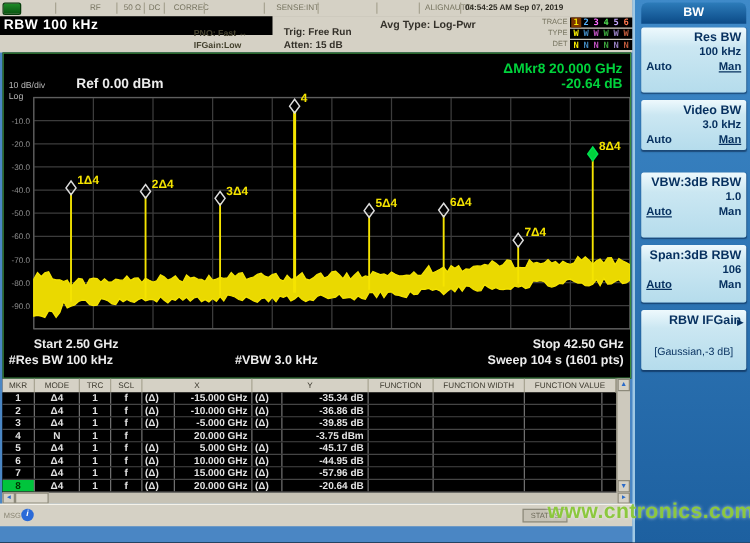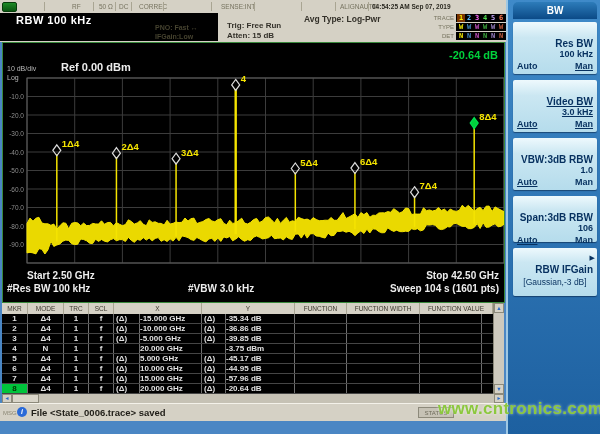--- a/index.html
+++ b/index.html
@@ -7,22 +7,22 @@
        font-family:"Liberation Sans",sans-serif;cursor:default;-webkit-user-select:none;}
   
   .topbar{position:absolute;left:0;top:0;width:506px;height:13px;background:#d5d1c5;border-bottom:1px solid #b3af9f;}
   .led{position:absolute;left:2px;top:2px;width:13px;height:8px;background:linear-gradient(#1d8a26,#0a5511);
        border:1px solid #063c0a;border-radius:2px;}
   .seg{position:absolute;top:3px;font-size:6.5px;color:#76735f;white-space:nowrap;}
   .sep{position:absolute;top:2px;width:1px;height:9px;background:#a9a593;}
   .clock{position:absolute;top:3px;left:372px;font-size:6.5px;color:#2c2a22;font-weight:bold;white-space:nowrap;}
   
   .measbar{position:absolute;left:0;top:13px;width:506px;height:29px;background:#d5d1c5;}
-  .rbwbox{position:absolute;left:0;top:0;width:218px;height:28px;background:#000;color:#fff;
-          font-weight:bold;font-size:11px;line-height:15px;padding-left:16px;box-sizing:border-box;letter-spacing:.5px;}
+  .rbwbox{position:absolute;left:0;top:0;width:218px;height:15px;background:#000;color:#fff;
+          font-weight:bold;font-size:11px;line-height:15px;padding-left:3px;box-sizing:border-box;letter-spacing:.5px;}
   .pno{position:absolute;left:155px;top:11px;font-size:7px;font-weight:bold;color:#45422f;line-height:8.5px;white-space:nowrap;}
   .trig{position:absolute;left:227px;top:8px;font-size:8px;font-weight:bold;color:#34312a;line-height:10px;white-space:nowrap;}
   .avg{position:absolute;left:304px;top:1px;font-size:8.5px;font-weight:bold;color:#34312a;white-space:nowrap;}
   .traceblock{position:absolute;left:427px;top:0;}
   .tb-row{display:flex;align-items:center;height:9px;}
   .tb-lab{width:27px;text-align:right;font-size:6px;color:#76735f;margin-right:2px;}
   .tb-box{background:#000;display:flex;padding:0 1px;height:8px;align-items:center;}
   .tb-box span{width:8px;text-align:center;font-family:"DejaVu Sans Mono",monospace;font-size:7px;font-weight:bold;line-height:8px;}
   .tb-active{background:#7a3400;}
   
@@ -40,21 +40,21 @@
   .d-br1{right:5px;top:227px;font-size:10px;font-weight:bold;text-align:right;}
   .d-br2{right:5px;top:240px;font-size:10px;font-weight:bold;text-align:right;}
   
   .tablewrap{position:absolute;left:2px;top:303px;width:502px;height:91px;background:#000;}
   .thead{display:grid;grid-template-columns:26px 36px 25px 25px 88px 93px 52px 73px 73px;height:11px;background:#d5d1c5;}
   .thead div{font-size:6.5px;line-height:11px;text-align:center;color:#3c392e;border-right:1px solid #a9a593;overflow:hidden;}
   .trow{display:grid;grid-template-columns:26px 36px 25px 25px 26px 62px 24px 69px 52px 73px 62px;
         height:9px;border-bottom:1px solid #454545;background:#000;}
   .trow div{font-size:8px;font-weight:bold;line-height:9px;color:#e2e2e2;border-right:1px solid #6f6f6f;
             white-space:nowrap;overflow:hidden;}
-  .c-c{text-align:center;} .c-r{padding-right:14px;} .c-l{padding-left:2px;}
+  .c-c{text-align:center;} .c-r{text-align:right;padding-right:3px;} .c-l{padding-left:2px;}
   .trc{color:#f5e400;}
   .mkr-sel{background:#00c43c;color:#003300 !important;}
   .partialrow{height:4px;background:#000;border-bottom:1px solid #6f6f6f;}
   .vscroll{position:absolute;right:0;top:0;width:11px;height:91px;background:#cdc9bd;border-left:1px solid #8d8a7b;box-sizing:border-box;}
   .varrow{position:absolute;left:0;width:10px;height:10px;background:#d5d1c5;border:1px solid #8d8a7b;box-sizing:border-box;
           font-size:5.5px;line-height:8px;text-align:center;color:#2a6ac8;}
   
   .hscroll{position:absolute;left:2px;top:394px;width:502px;height:9px;background:#c6c2b5;}
   .harrow{position:absolute;top:0;width:10px;height:9px;background:#d5d1c5;border:1px solid #8d8a7b;box-sizing:border-box;
           font-size:5px;line-height:7px;text-align:center;color:#2a6ac8;}
@@ -66,25 +66,25 @@
             color:#fff;font-size:7px;font-weight:bold;font-style:italic;text-align:center;line-height:10px;}
   .msgtext{position:absolute;left:31px;top:3px;font-size:9.5px;font-weight:bold;color:#23211b;white-space:nowrap;}
   .statusbox{position:absolute;right:52px;top:3px;width:36px;height:11px;background:#c6c2b5;border:1px solid #8d8a7b;
              font-size:6px;line-height:10px;text-align:center;color:#6e6b5b;box-sizing:border-box;}
   
   .sidebar{position:absolute;left:506px;top:0;width:94px;height:434px;background:linear-gradient(180deg,#3f8ac9,#1d60a0);
            border-left:2px solid #9fc8e4;box-sizing:border-box;}
   .sb-header{position:absolute;left:5px;right:3px;top:2px;height:17px;background:linear-gradient(#2d7cba,#0b4a87);
              border-radius:5px 5px 0 0;color:#fff;font-weight:bold;font-size:10px;text-align:center;line-height:17px;}
   .skey{position:absolute;left:5px;right:3px;background:linear-gradient(180deg,#eef9fd 0%,#cbe7f2 30%,#b5dcec 100%);
-        border-radius:2px;box-shadow:0 1px 1px rgba(0,20,50,.5);color:#06305f;padding:16px 4px 2px 4px;box-sizing:border-box;}
+        border-radius:2px;box-shadow:0 1px 1px rgba(0,20,50,.5);color:#06305f;padding:3px 4px 2px 4px;box-sizing:border-box;}
   .sk-title{font-weight:bold;font-size:10px;text-align:right;line-height:11px;}
   .sk-value{font-weight:bold;font-size:9px;text-align:right;line-height:11px;}
   .sk-row{display:flex;justify-content:space-between;font-weight:bold;font-size:9px;line-height:11px;margin-top:1px;}
-  .sk-sub{font-size:8.5px;text-align:center;line-height:11px;margin-top:2px;}
+  .sk-sub{font-size:8.5px;text-align:center;line-height:11px;margin-top:14px;}
   .sk-arrow{position:absolute;right:2px;top:6px;font-size:7px;color:#06305f;}
   .u{text-decoration:underline;}
   
   .watermark{position:absolute;left:438px;top:399px;font-size:17px;font-weight:bold;color:#8cc83e;
              text-shadow:0 0 3px rgba(255,255,255,.7);letter-spacing:.3px;z-index:60;}
 </style>
 </head>
 <body>
 
 <div class="topbar">
@@ -216,20 +216,21 @@
       <path d="M411.5625,143.6635L415.5625,149.1635L411.5625,154.6635L407.5625,149.1635Z" fill="none" stroke="#dcdcdc" stroke-width="1.2"></path>
       <text x="416.5625" y="146.1635" fill="#f5e400" font-size="9.5" font-weight="bold" font-family="Liberation Sans, sans-serif">7Δ4</text>
       <line x1="471.1875" y1="84.1215" x2="471.1875" y2="181.43906249999998" stroke="#f5e400" stroke-width="1.5"></line>
       <path d="M471.1875,74.6215L475.1875,80.1215L471.1875,85.6215L467.1875,80.1215Z" fill="#00d23c" stroke="#00e050" stroke-width="1.2"></path>
       <text x="476.1875" y="77.1215" fill="#f5e400" font-size="9.5" font-weight="bold" font-family="Liberation Sans, sans-serif">8Δ4</text>
     </svg>
   <div class="d-txt d-scale">10 dB/div</div>
   <div class="d-txt d-log">Log</div>
   <div class="d-txt d-ref">Ref 0.00 dBm</div>
   <div class="d-txt d-dmkr">
+    <div>ΔMkr8 20.000 GHz</div>
     <div>-20.64 dB</div>
   </div>
   <div class="d-txt d-bl1">Start 2.50 GHz</div>
   <div class="d-txt d-bl2">#Res BW 100 kHz</div>
   <div class="d-txt d-bc2">#VBW 3.0 kHz</div>
   <div class="d-txt d-br1">Stop 42.50 GHz</div>
   <div class="d-txt d-br2">Sweep 104 s (1601 pts)</div>
 </div>
 
 <div class="tablewrap">
@@ -359,36 +360,35 @@
 
 <div class="hscroll">
   <div class="harrow" style="left:0;"><span>◄</span></div>
   <div class="hthumb"></div>
   <div class="harrow" style="right:0;"><span>►</span></div>
 </div>
 
 <div class="msgbar">
   <span class="msglab">MSG</span>
   <span class="infoicon">i</span>
-  <span class="msgtext">File &lt;State_0006.trace&gt; saved</span>
   <span class="statusbox">STATUS</span>
 </div>
 
 <div class="sidebar">
   <div class="sb-header">BW</div>
   <div id="softkeys">
       <div class="skey" style="top: 22px; height: 52px;">
         <div class="sk-title">Res BW</div>
         <div class="sk-value">100 kHz</div>
         <div class="sk-row">
           <span>Auto</span>
           <span class="u">Man</span>
         </div>
       </div>
-      <div class="skey" style="top: 80px; height: 52px; text-decoration: underline;">
+      <div class="skey" style="top: 80px; height: 40px;">
         <div class="sk-title">Video BW</div>
         <div class="sk-value">3.0 kHz</div>
         <div class="sk-row">
           <span>Auto</span>
           <span class="u">Man</span>
         </div>
       </div>
       <div class="skey" style="top: 138px; height: 52px;">
         <div class="sk-title">VBW:3dB RBW</div>
         <div class="sk-value">1.0</div>

